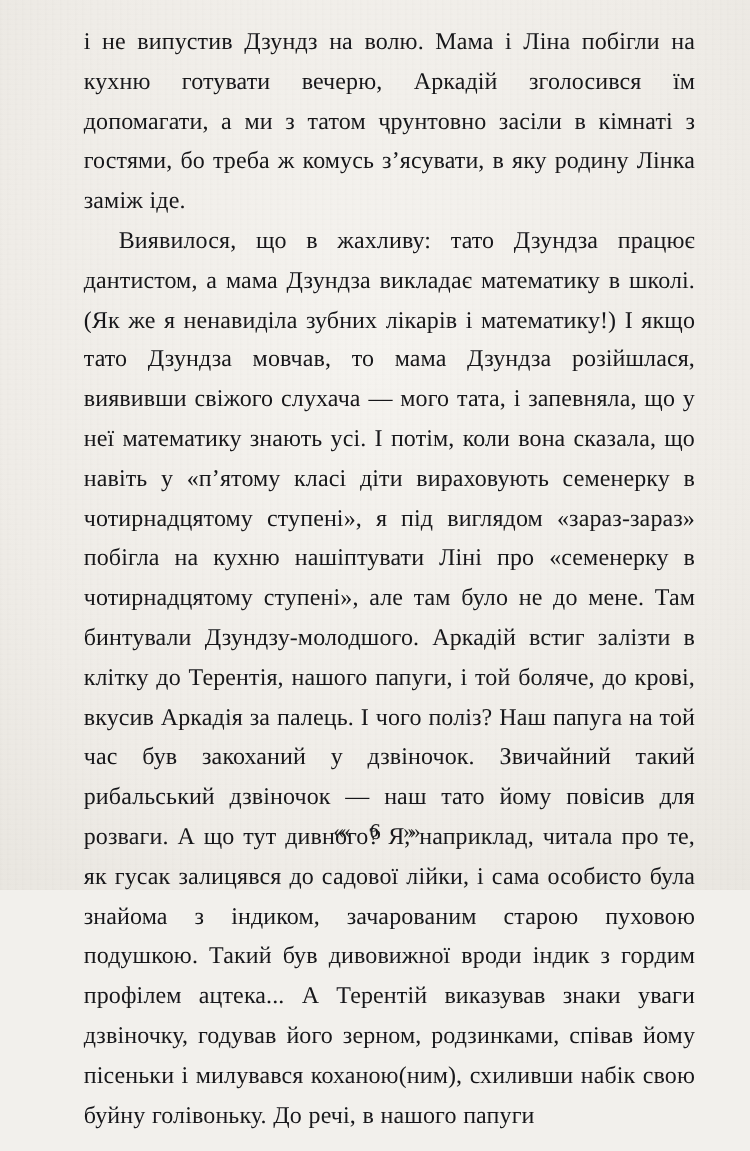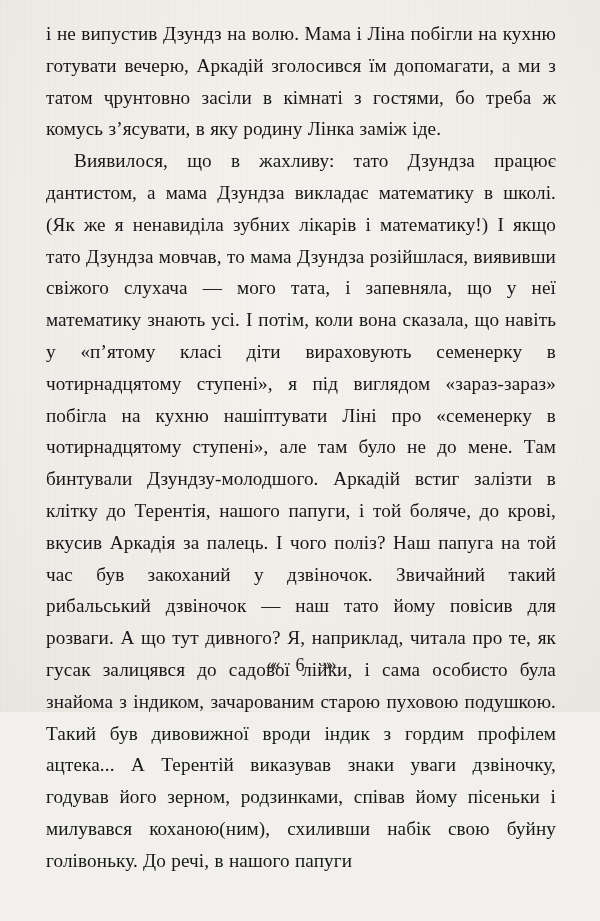--- a/index.html
+++ b/index.html
@@ -12,21 +12,21 @@
     background: #f2f0ec;
     font-family: "Liberation Serif", "DejaVu Serif", serif;
     color: #1a1a18;
     overflow: hidden;
   }
   .page {
     position: relative;
     width: 600px;
     height: 712px;
     box-sizing: border-box;
-    padding: 18px 44px 0 46px;
+    padding: 18px 44px 0 67px;
     background:
       radial-gradient(ellipse at 50% 40%, #f5f3ef 0%, #efece7 70%, #e9e6e0 100%);
   }
   .text-block {
     font-size: 19.2px;
     line-height: 31.8px;
     text-align: justify;
     text-justify: inter-word;
     letter-spacing: 0.1px;
     word-spacing: 0.4px;

